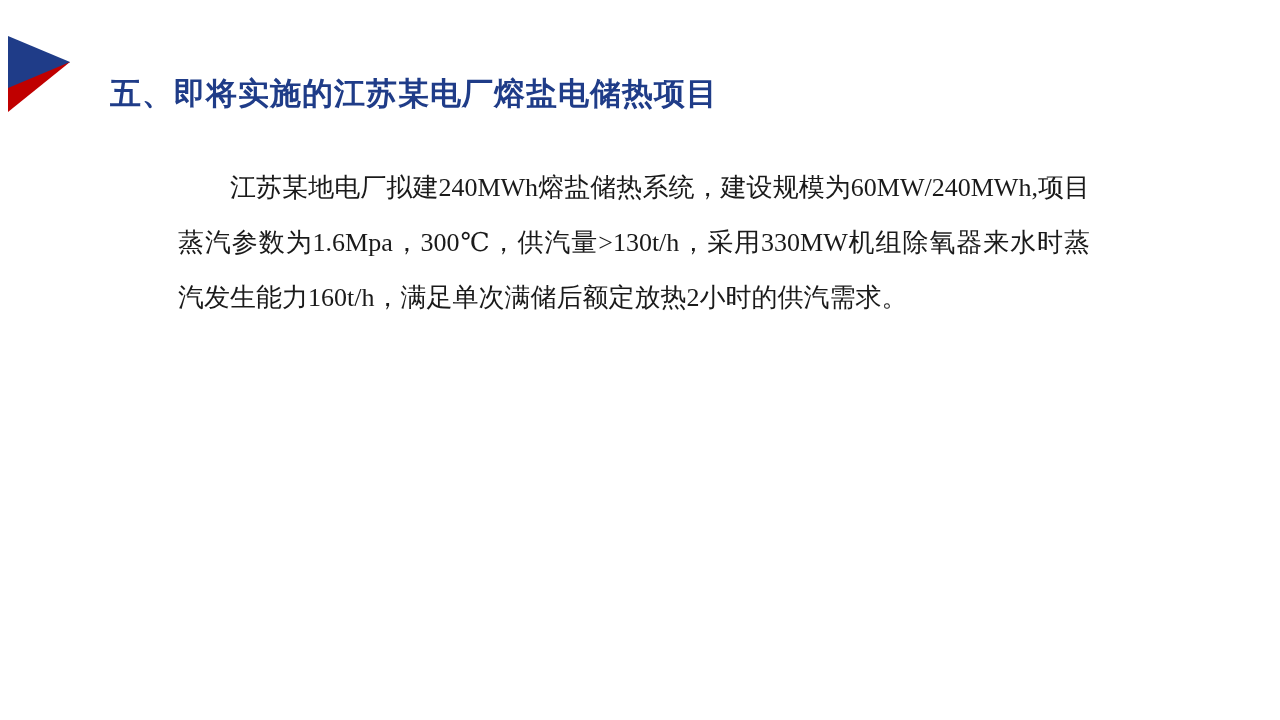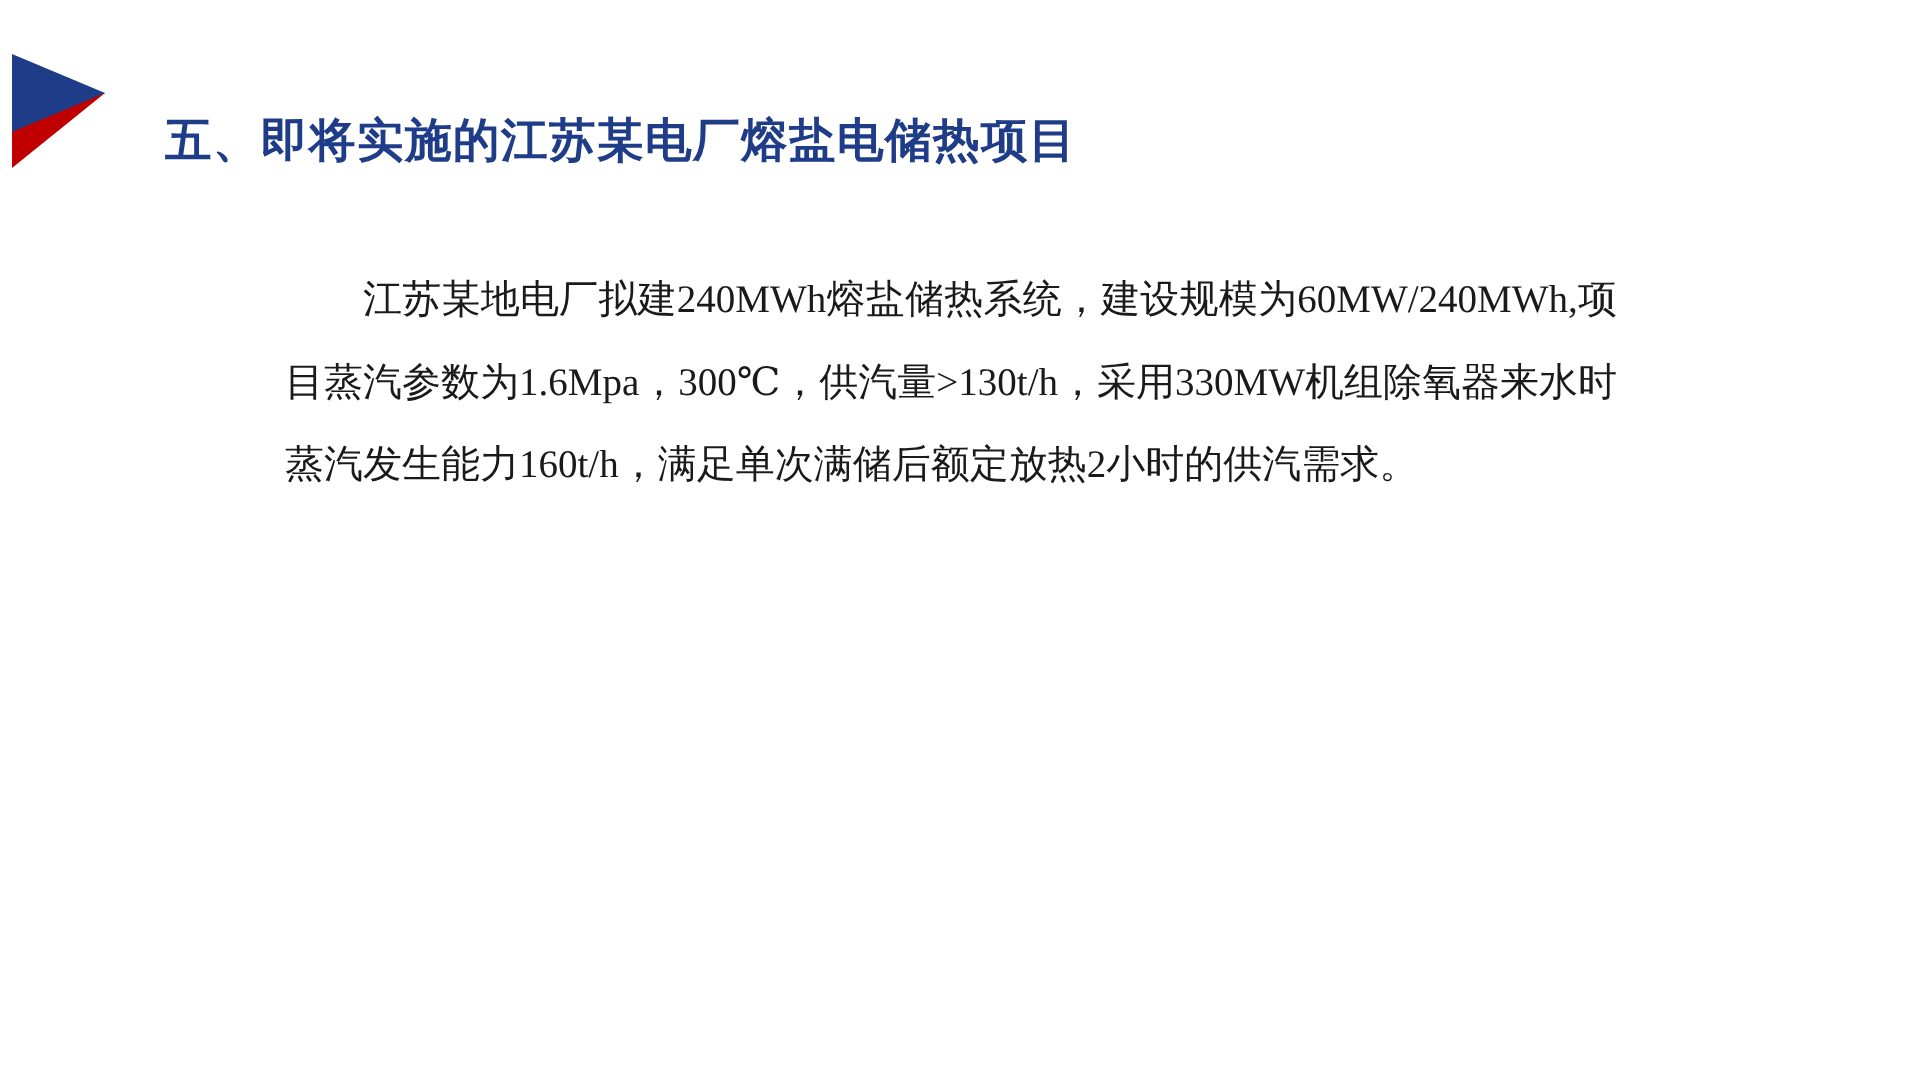--- a/index.html
+++ b/index.html
@@ -58,21 +58,21 @@
     width: 912px;
   }
   .body-paragraph {
     font-family: "Liberation Serif", "DejaVu Serif", serif;
     font-size: 26px;
     line-height: 55px;
     color: #1a1a1a;
     text-align: justify;
     text-justify: inter-ideograph;
     text-indent: 2em;
-    margin: 12px;
+    margin: 0;
   }
 </style>
 </head>
 <body>
 
 <div class="slide">
 
   <div class="arrow-mark">
     <svg width="72" height="76" viewBox="0 0 72 76" xmlns="http://www.w3.org/2000/svg">
       <polygon points="0,0 62,26 0,52" fill="#1F3C88"></polygon>

